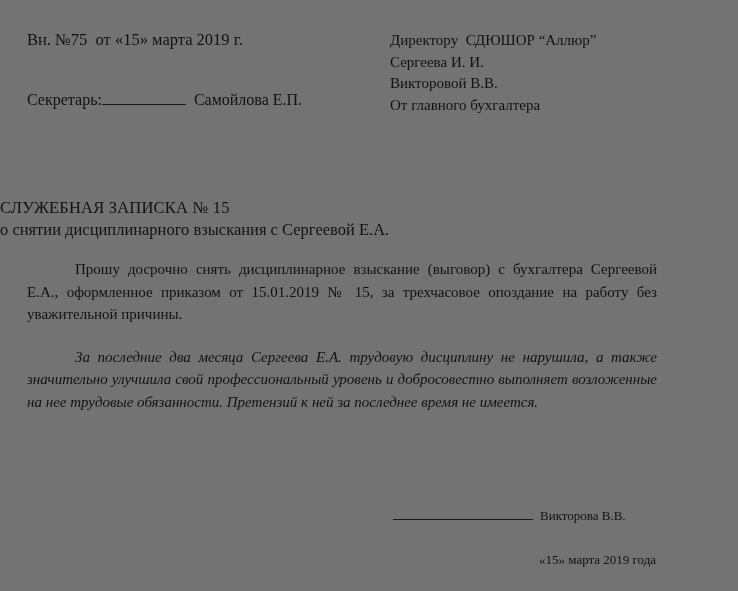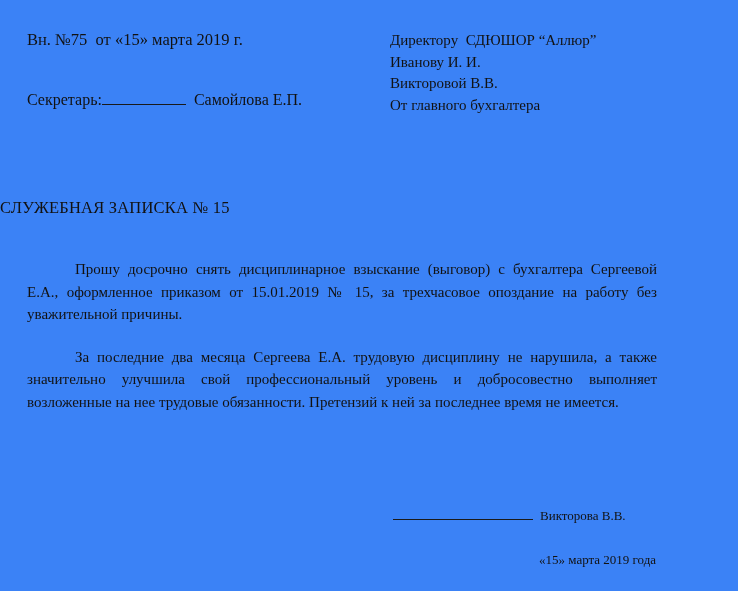--- a/index.html
+++ b/index.html
@@ -14,21 +14,21 @@
     overflow: hidden;
     font-family: "Liberation Serif", "DejaVu Serif", serif;
     color: #121212;
     -webkit-font-smoothing: antialiased;
   }
 
   .page {
     position: relative;
     width: 738px;
     height: 591px;
-    background: #3b82f6;
+    background: #737373;
     box-sizing: border-box;
   }
 
   
   .header {
     position: absolute;
     top: 30px;
     left: 0;
     width: 738px;
     height: 110px;
@@ -95,21 +95,21 @@
     font-size: 15px;
     line-height: 22.5px;
     text-align: justify;
     text-justify: inter-word;
   }
   .body-block p {
     margin: 0 0 20px 0;
     text-indent: 48px;
     text-align: justify;
   }
-  .body-block p:last-child { margin-bottom: 8px; }
+  .body-block p:last-child { margin-bottom: 8px; font-style: italic; }
 
   
   .sig-block {
     position: absolute;
     top: 505px;
     left: 0;
     width: 738px;
     font-size: 13px;
     line-height: 22px;
   }
@@ -146,29 +146,30 @@
 
       <div class="secretary-line">
         <span>Секретарь:</span>
         <span class="sign-blank"></span>
         <span>Самойлова Е.П.</span>
       </div>
     </div>
 
     <div class="hdr-right">
       <div>Директору  СДЮШОР “Аллюр”</div>
-      <div>Иванову И. И.</div>
+      <div>Сергеева И. И.</div>
       <div>Викторовой В.В.</div>
       <div>От главного бухгалтера</div>
     </div>
 
   </div>
 
   <div class="title-block">
     <div class="title-main">СЛУЖЕБНАЯ ЗАПИСКА № 15</div>
+    <div class="title-sub">о снятии дисциплинарного взыскания с Сергеевой Е.А.</div>
   </div>
 
   <div class="body-block">
     <p>Прошу досрочно снять дисциплинарное взыскание (выговор) с бухгалтера Сергеевой Е.А., оформленное   приказом от 15.01.2019 № 15, за трехчасовое опоздание на работу без уважительной причины.</p>
     <p>За последние два месяца Сергеева Е.А. трудовую дисциплину не нарушила, а также значительно улучшила свой профессиональный уровень и добросовестно выполняет возложенные на нее трудовые обязанности. Претензий к ней за последнее время не имеется.</p>
   </div>
 
   <div class="sig-block">
     <div class="sig-row">
       <span class="sig-blank"></span>

